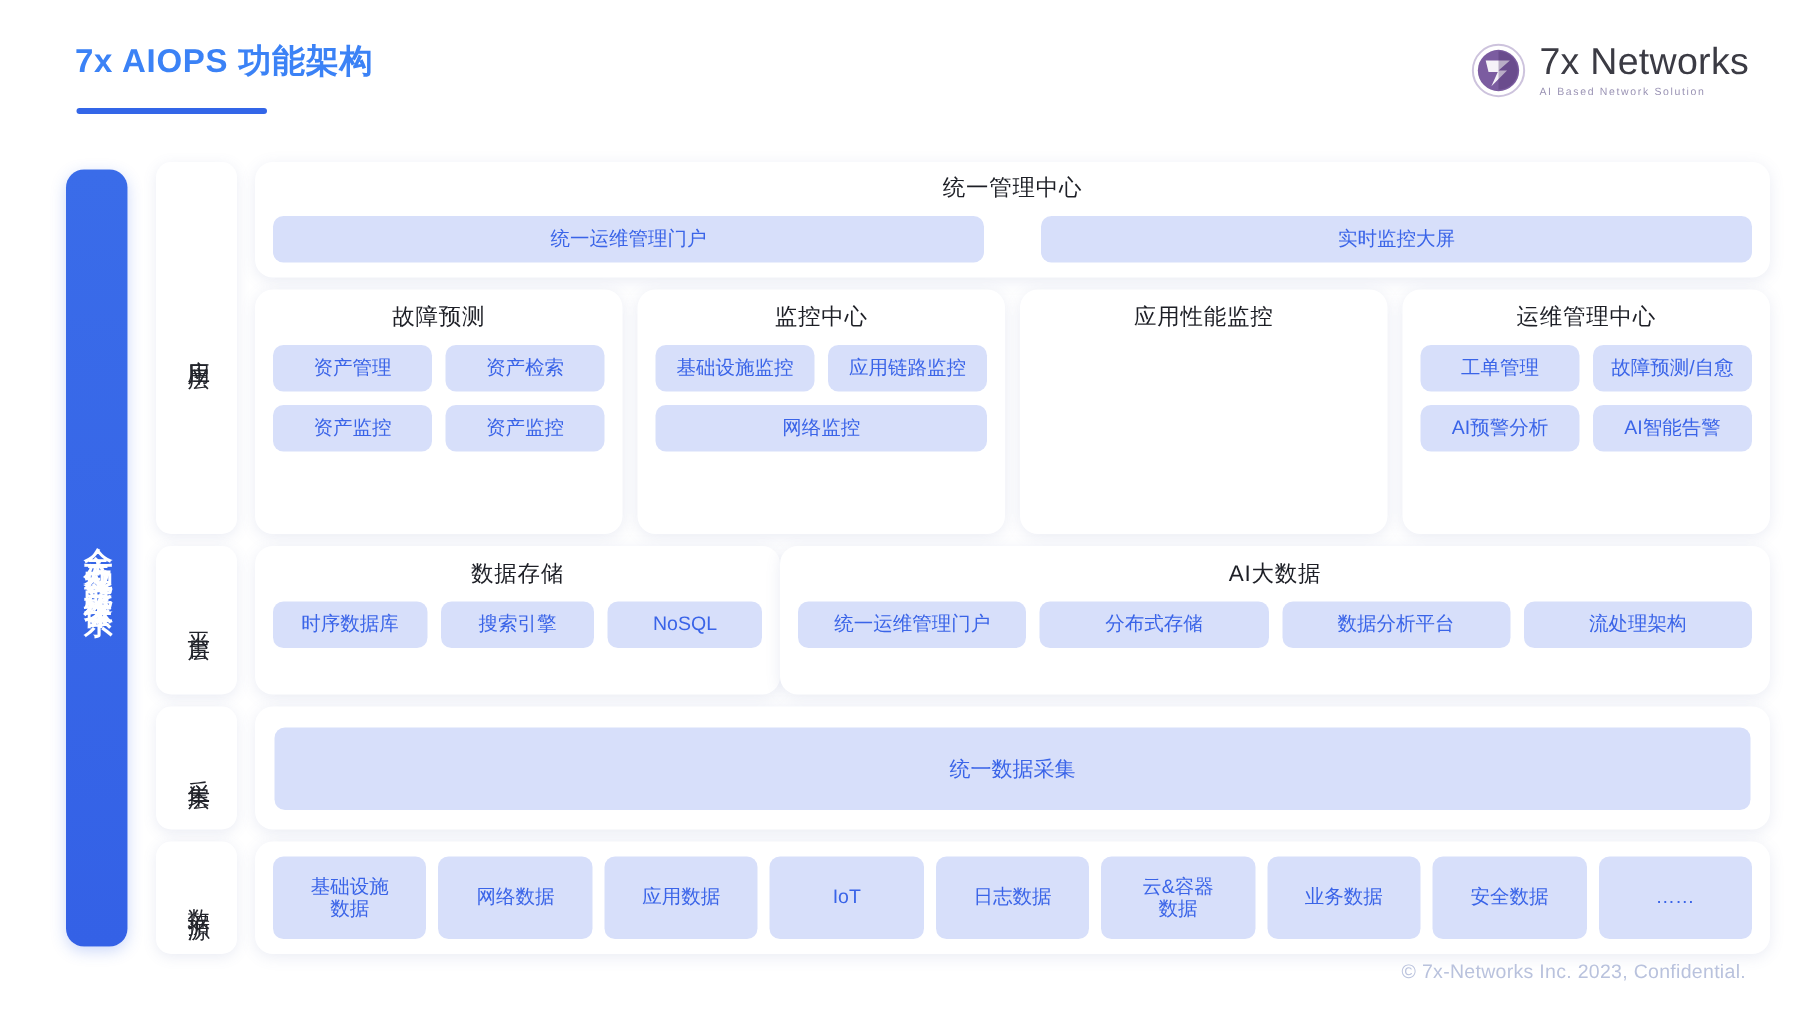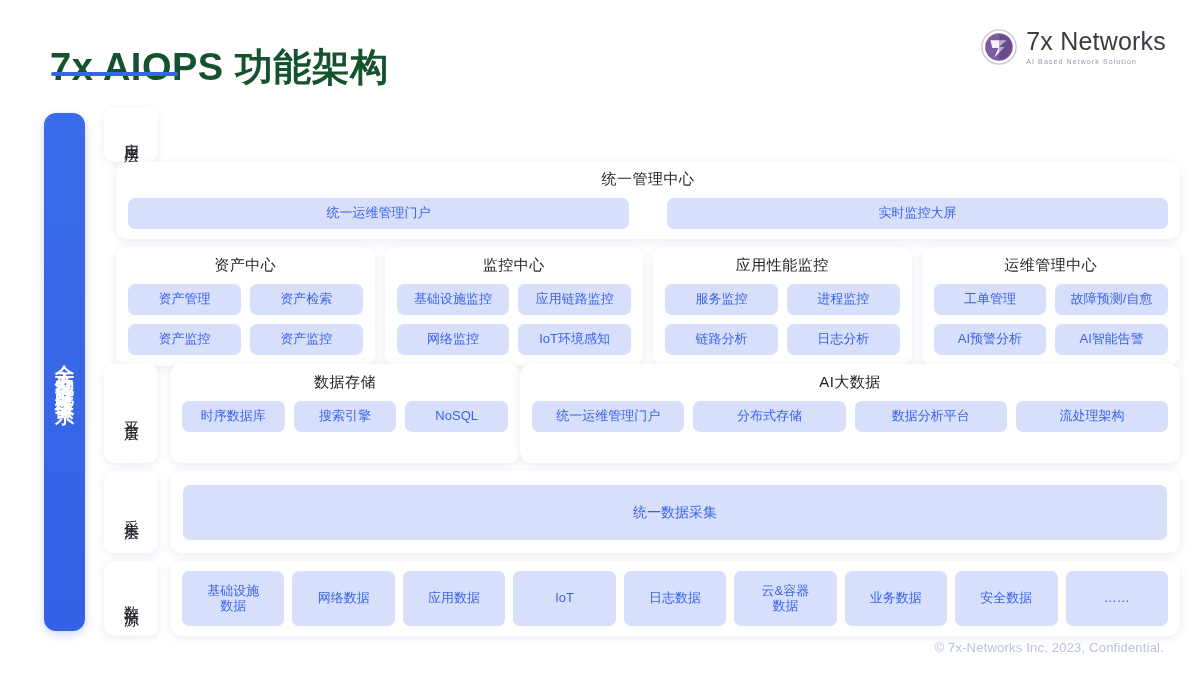--- a/index.html
+++ b/index.html
@@ -7,22 +7,22 @@
     width: 1200px; height: 675px;
     background: #ffffff;
     font-family: "Liberation Sans", "DejaVu Sans", sans-serif;
     overflow: hidden;
   }
   .page { position: relative; width: 1200px; height: 675px; background: #ffffff; }
 
   
   .header { position: absolute; left: 0; top: 0; width: 1200px; height: 95px; }
   .title {
-    position: absolute; left: 50px; top: 42px;
-    font-size: 38px; font-weight: bold; color: #14532d; letter-spacing: .5px;
+    position: absolute; left: 50px; top: 26px;
+    font-size: 22px; font-weight: bold; color: #3b82f6; letter-spacing: .5px;
     white-space: nowrap;
   }
   .title-rule {
     position: absolute; left: 51px; top: 72px;
     width: 127px; height: 4px; background: #3366e8; border-radius: 2px;
   }
   .logo { position: absolute; right: 34px; top: 28px; display: flex; align-items: center; gap: 8px; }
   .logo-mark { width: 38px; height: 38px; flex: 0 0 38px; }
   .logo-text { display: flex; flex-direction: column; line-height: 1; }
   .logo-name { font-size: 25px; color: #3b3b44; letter-spacing: .2px; }
@@ -74,21 +74,21 @@
     font-weight: 500; margin-bottom: 9px; letter-spacing: .5px;
   }
   .chips { display: flex; flex-wrap: wrap; gap: 9px; }
   .chip {
     background: #d7dffa; color: #3a64e8; border-radius: 7px;
     font-size: 13px; display: flex; align-items: center; justify-content: center;
     text-align: center; line-height: 1.15; padding: 6px 4px;
   }
 
   
-  #row-app { top: 0; height: 248px; flex-direction: column; }
+  #row-app { top: 0; height: 248px; }
   #row-app .row-body { flex-direction: column; gap: 8px; }
   .app-top { display: flex; }
   .app-top .panel { flex: 1 1 auto; padding: 8px 12px 10px; }
   .portal-row { display: flex; gap: 38px; }
   .portal-row .chip { flex: 1 1 0; height: 31px; }
   .app-bottom { display: flex; gap: 10px; flex: 1 1 auto; }
   .app-bottom .panel { flex: 1 1 0; }
   .app-bottom .chips .chip { flex: 1 1 calc(50% - 5px); height: 31px; min-width: 0; }
 
   
@@ -160,47 +160,40 @@
               <div class="portal-row">
                 <div class="chip">统一运维管理门户</div>
                 <div class="chip">实时监控大屏</div>
               </div>
             </div>
           </div>
 
           <div class="app-bottom">
 
             <div class="panel">
-              <div class="panel-title">资产中心</div>
+              <div class="panel-title">故障预测</div>
               <div class="chips">
                 <div class="chip">资产管理</div>
                 <div class="chip">资产检索</div>
                 <div class="chip">资产监控</div>
                 <div class="chip">资产监控</div>
               </div>
             </div>
 
             <div class="panel">
               <div class="panel-title">监控中心</div>
               <div class="chips">
                 <div class="chip">基础设施监控</div>
                 <div class="chip">应用链路监控</div>
                 <div class="chip">网络监控</div>
-                <div class="chip">IoT环境感知</div>
               </div>
             </div>
 
             <div class="panel">
               <div class="panel-title">应用性能监控</div>
-              <div class="chips">
-                <div class="chip">服务监控</div>
-                <div class="chip">进程监控</div>
-                <div class="chip">链路分析</div>
-                <div class="chip">日志分析</div>
-              </div>
             </div>
 
             <div class="panel">
               <div class="panel-title">运维管理中心</div>
               <div class="chips">
                 <div class="chip">工单管理</div>
                 <div class="chip">故障预测/自愈</div>
                 <div class="chip">AI预警分析</div>
                 <div class="chip">AI智能告警</div>
               </div>

